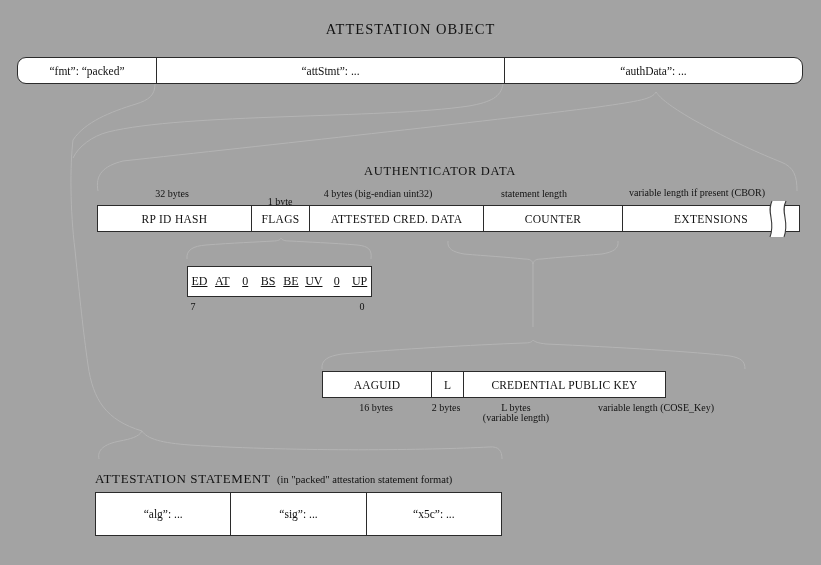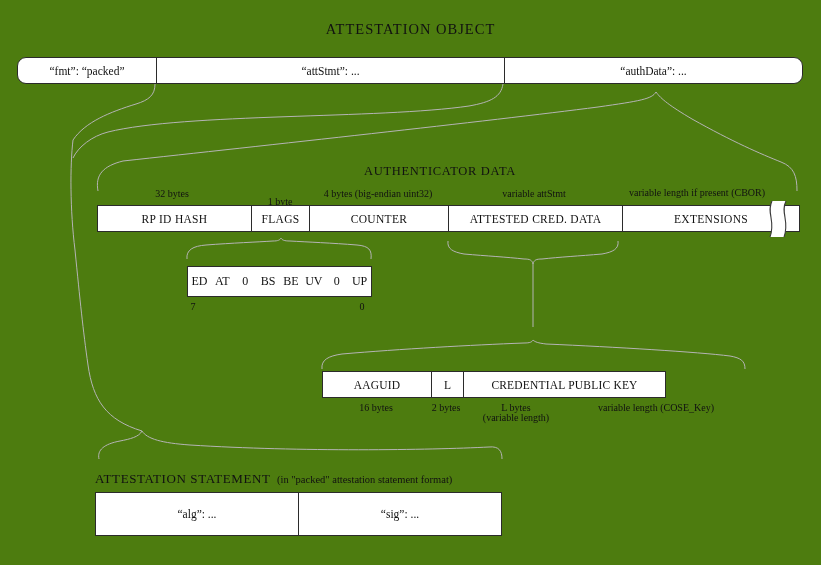--- a/index.html
+++ b/index.html
@@ -1,17 +1,17 @@
 <!DOCTYPE html>
 <html><head>
 <meta charset="utf-8">
 <style>
   html,body{margin:0;padding:0;background:#ffffff;}
   body{font-family:"Liberation Serif","DejaVu Serif",serif;color:#111;}
-  #canvas{position:relative;width:821px;height:565px;background:#4d7c0f;overflow:hidden;}
+  #canvas{position:relative;width:821px;height:565px;background:#a3a3a3;overflow:hidden;}
 
   .page-title{position:absolute;left:0;top:21px;width:821px;text-align:center;
     font-size:14.5px;letter-spacing:1px;font-weight:400;}
 
   .rowbox{position:absolute;display:flex;border:1px solid #2b2b2b;background:#fff;box-sizing:border-box;}
   .rowbox .cell{display:flex;align-items:center;justify-content:center;box-sizing:border-box;
     white-space:nowrap;overflow:hidden;}
   .rowbox .cell + .cell{border-left:1px solid #2b2b2b;}
 
   #attobj-row{left:17px;top:57px;width:786px;height:27px;font-size:11.5px;border-radius:9px;}
@@ -20,21 +20,21 @@
   .section-title{position:absolute;white-space:nowrap;font-size:12.5px;letter-spacing:0.7px;}
   #authdata-title{left:440px;top:164px;transform:translateX(-50%);}
 
   .clabel{position:absolute;transform:translateX(-50%);white-space:nowrap;font-size:10px;color:#111;}
 
   #authdata-row{left:97px;top:205px;width:703px;height:27px;font-size:11.5px;letter-spacing:0.3px;text-align:center;}
   #authdata-row .c0{width:153px;} #authdata-row .c1{width:58px;} #authdata-row .c2{width:139px;}
   #authdata-row .c3{width:174px;} #authdata-row .c4{flex:1;}
 
   #flags-box{left:187px;top:266px;width:185px;height:31px;font-size:12px;}
-  #flags-box .bit{flex:1;position:relative;display:flex;align-items:center;justify-content:center;}
+  #flags-box .bit{flex:1;position:relative;display:flex;align-items:center;justify-content:center;text-decoration:underline;}
   #flags-box .bit + .bit{border-left:none;}
   #flags-box .bit + .bit::before{content:"";position:absolute;left:-1px;top:0;width:1px;height:6px;background:#2b2b2b;}
   #flags-box .bit + .bit::after{content:"";position:absolute;left:-1px;bottom:0;width:1px;height:6px;background:#2b2b2b;}
 
   #acd-row{left:322px;top:371px;width:344px;height:27px;font-size:11.5px;letter-spacing:0.2px;}
   #acd-row .c0{width:108px;} #acd-row .c1{width:32px;} #acd-row .c2{width:106px;} #acd-row .c3{flex:1;}
 
   #stmt-title{left:95px;top:471px;font-size:13px;letter-spacing:0.6px;}
   #stmt-note{position:absolute;left:277px;top:474px;font-size:10.5px;white-space:nowrap;}
 
@@ -78,28 +78,28 @@
     <div class="cell c0">“fmt”: “packed”</div>
     <div class="cell c1">“attStmt”: ...</div>
     <div class="cell c2">“authData”: ...</div>
   </div>
 
   <div class="section-title" id="authdata-title">AUTHENTICATOR DATA</div>
 
   <div class="clabel" style="left:172px;top:188px;">32 bytes</div>
   <div class="clabel" style="left:280px;top:180px;margin-top:16px;">1 byte</div>
   <div class="clabel" style="left:378px;top:188px;">4 bytes (big-endian uint32)</div>
-  <div class="clabel" style="left:534px;top:188px;">variable attStmt</div>
+  <div class="clabel" style="left:534px;top:188px;">statement length</div>
   <div class="clabel" style="left:697px;top:187px;">variable length if present (CBOR)</div>
 
   <div class="rowbox" id="authdata-row">
     <div class="cell c0">RP ID HASH</div>
     <div class="cell c1">FLAGS</div>
+    <div class="cell c3">ATTESTED CRED. DATA</div>
     <div class="cell c2">COUNTER</div>
-    <div class="cell c3">ATTESTED CRED. DATA</div>
     <div class="cell c4">EXTENSIONS</div>
   </div>
 
   <div class="rowbox" id="flags-box">
     <div class="cell bit">ED</div>
     <div class="cell bit">AT</div>
     <div class="cell bit">0</div>
     <div class="cell bit">BS</div>
     <div class="cell bit">BE</div>
     <div class="cell bit">UV</div>
@@ -119,15 +119,16 @@
   <div class="clabel" style="left:516px;top:402px;">L bytes</div>
   <div class="clabel" style="left:516px;top:412px;">(variable length)</div>
   <div class="clabel" style="left:656px;top:402px;">variable length (COSE_Key)</div>
 
   <div class="section-title" id="stmt-title">ATTESTATION STATEMENT</div>
   <div id="stmt-note">(in "packed" attestation statement format)</div>
 
   <div class="rowbox" id="stmt-row">
     <div class="cell">“alg”: ...</div>
     <div class="cell">“sig”: ...</div>
+    <div class="cell">“x5c”: ...</div>
   </div>
 
 </div>
 
 </body></html>

